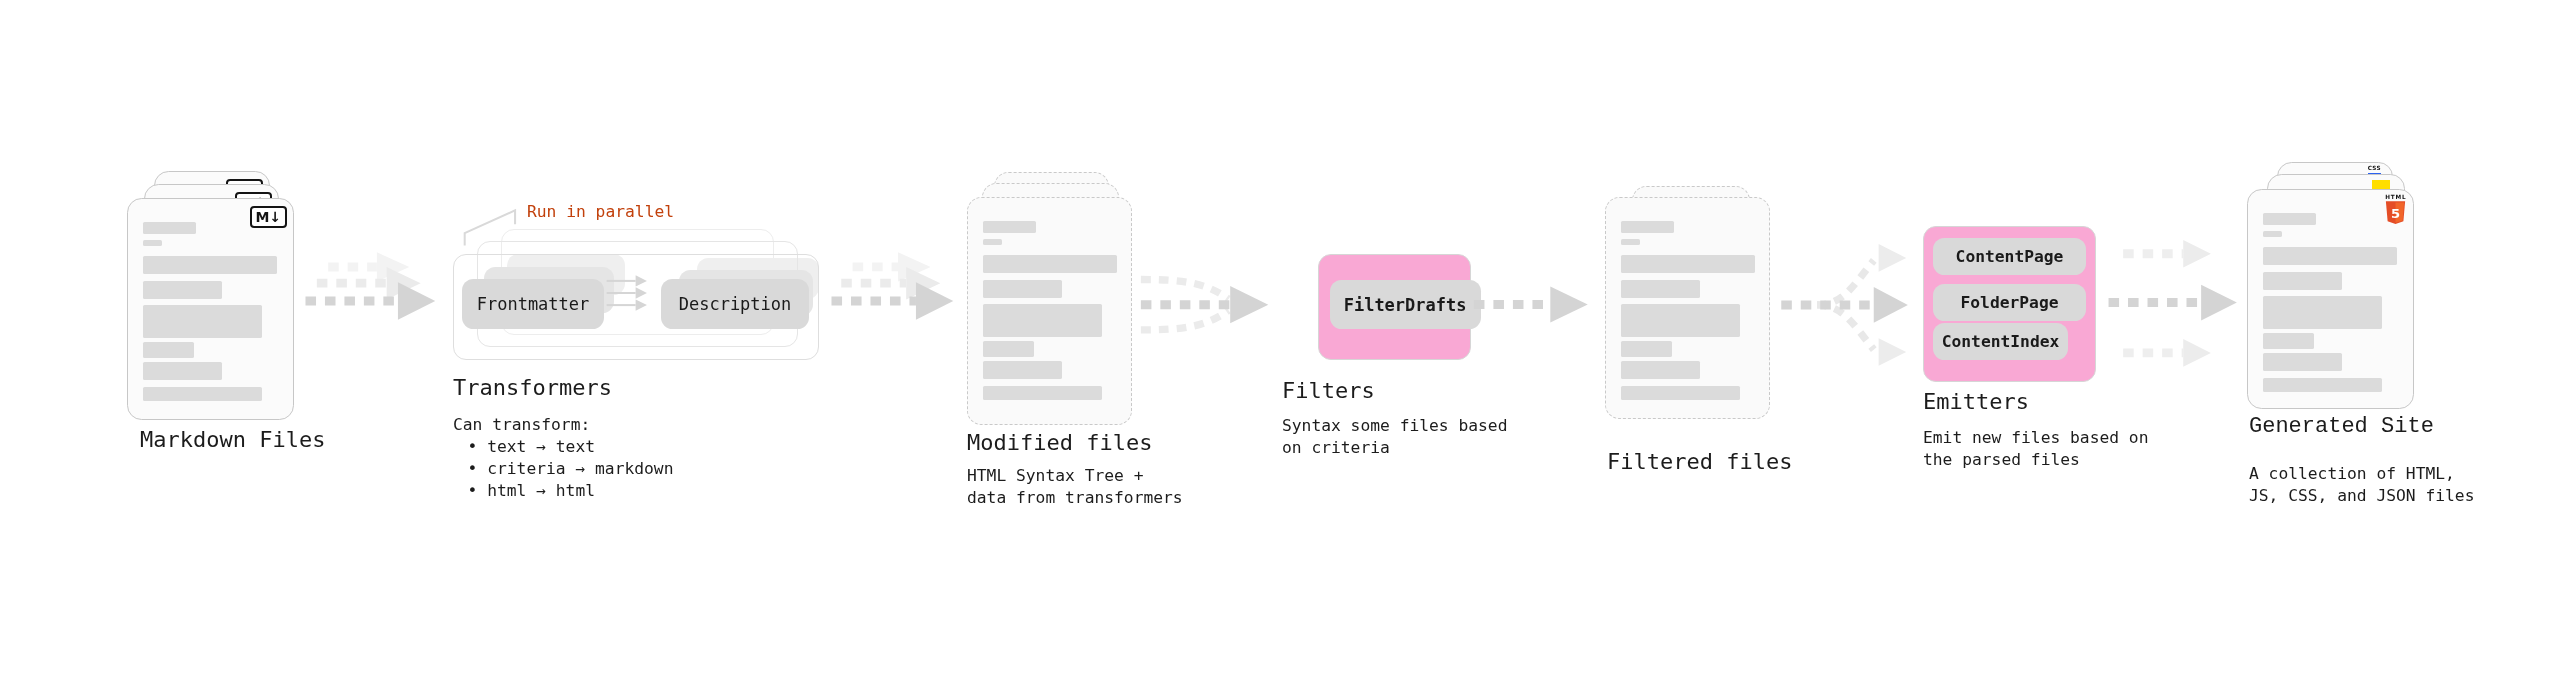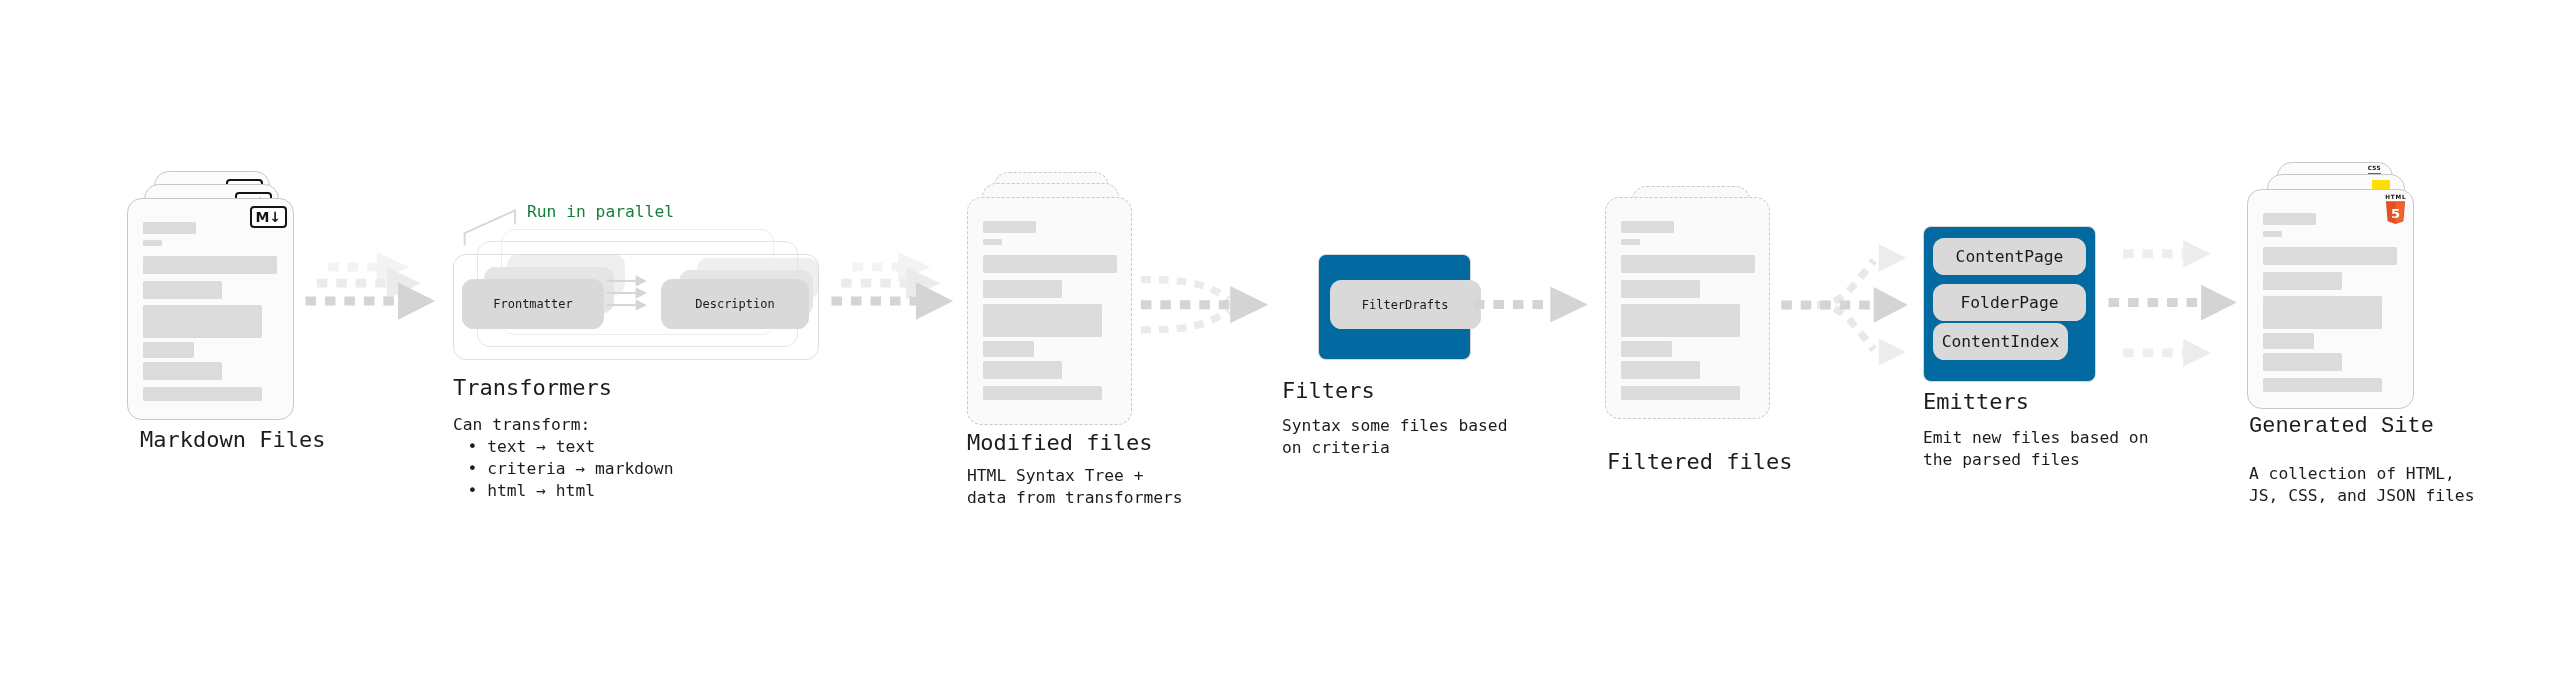--- a/index.html
+++ b/index.html
@@ -21,28 +21,28 @@
   .dl6{width:51px;height:16.3px;margin-top:4.1px;}
   .dl7{width:79px;height:18px;margin-top:4.1px;}
   .dl8{width:119px;height:14.6px;margin-top:6.5px;}
   
   .md-badge{position:absolute;top:6.5px;right:6.5px;width:32.5px;height:18px;border:2.4px solid #141414;border-radius:4.1px;
     background:#ffffff;color:#141414;font-weight:bold;font-size:14px;line-height:18px;text-align:center;
     font-family:"DejaVu Sans","Liberation Sans",sans-serif;}
   
   .title{position:absolute;font-size:22px;line-height:24.4px;color:#1c1c1c;white-space:nowrap;}
   .desc{position:absolute;font-size:16.3px;line-height:22px;color:#1c1c1c;white-space:nowrap;}
-  .note{position:absolute;font-size:16.3px;line-height:18px;color:#15803d;white-space:nowrap;}
-  
-  .panel{position:absolute;background:#0369a1;border:1.6px solid #d6d6d6;border-radius:8px;box-sizing:border-box;}
+  .note{position:absolute;font-size:16.3px;line-height:18px;color:#c2410c;white-space:nowrap;}
+  
+  .panel{position:absolute;background:#f9a8d4;border:1.6px solid #d6d6d6;border-radius:13px;box-sizing:border-box;font-weight:bold;}
   .layerbox{position:absolute;border:1.6px solid #dedede;border-radius:13px;box-sizing:border-box;background:transparent;}
   .layerbox.l2{border-color:#e5e5e5;}
   .layerbox.l3{border-color:#ededed;}
   .pill{position:absolute;background:#d9d9d9;border-radius:11.4px;display:flex;align-items:center;justify-content:center;
-    font-size:12px;color:#1a1a1a;white-space:nowrap;}
+    font-size:17px;color:#1a1a1a;white-space:nowrap;}
   .pill.ghost1{background:#e5e5e5;}
   .pill.ghost2{background:#efefef;}
   
   .html5-badge{position:absolute;top:4.1px;right:5.7px;width:23px;text-align:center;}
   .html5-label{font-family:"DejaVu Sans","Liberation Sans",sans-serif;font-weight:bold;font-size:5.7px;letter-spacing:0.8px;color:#111;line-height:6.5px;}
   .js-badge{position:absolute;top:4.9px;right:14px;width:18px;height:13px;background:#ffde00;}
   .css-badge{position:absolute;top:2.4px;right:10.6px;width:14px;text-align:center;}
   .css-label{font-family:"DejaVu Sans","Liberation Sans",sans-serif;font-weight:bold;font-size:5.7px;letter-spacing:0.4px;color:#111;line-height:6.5px;}
   .css-bar{width:13px;height:2.4px;background:#2b62f0;margin:0.8px auto 0 auto;}
 </style>

